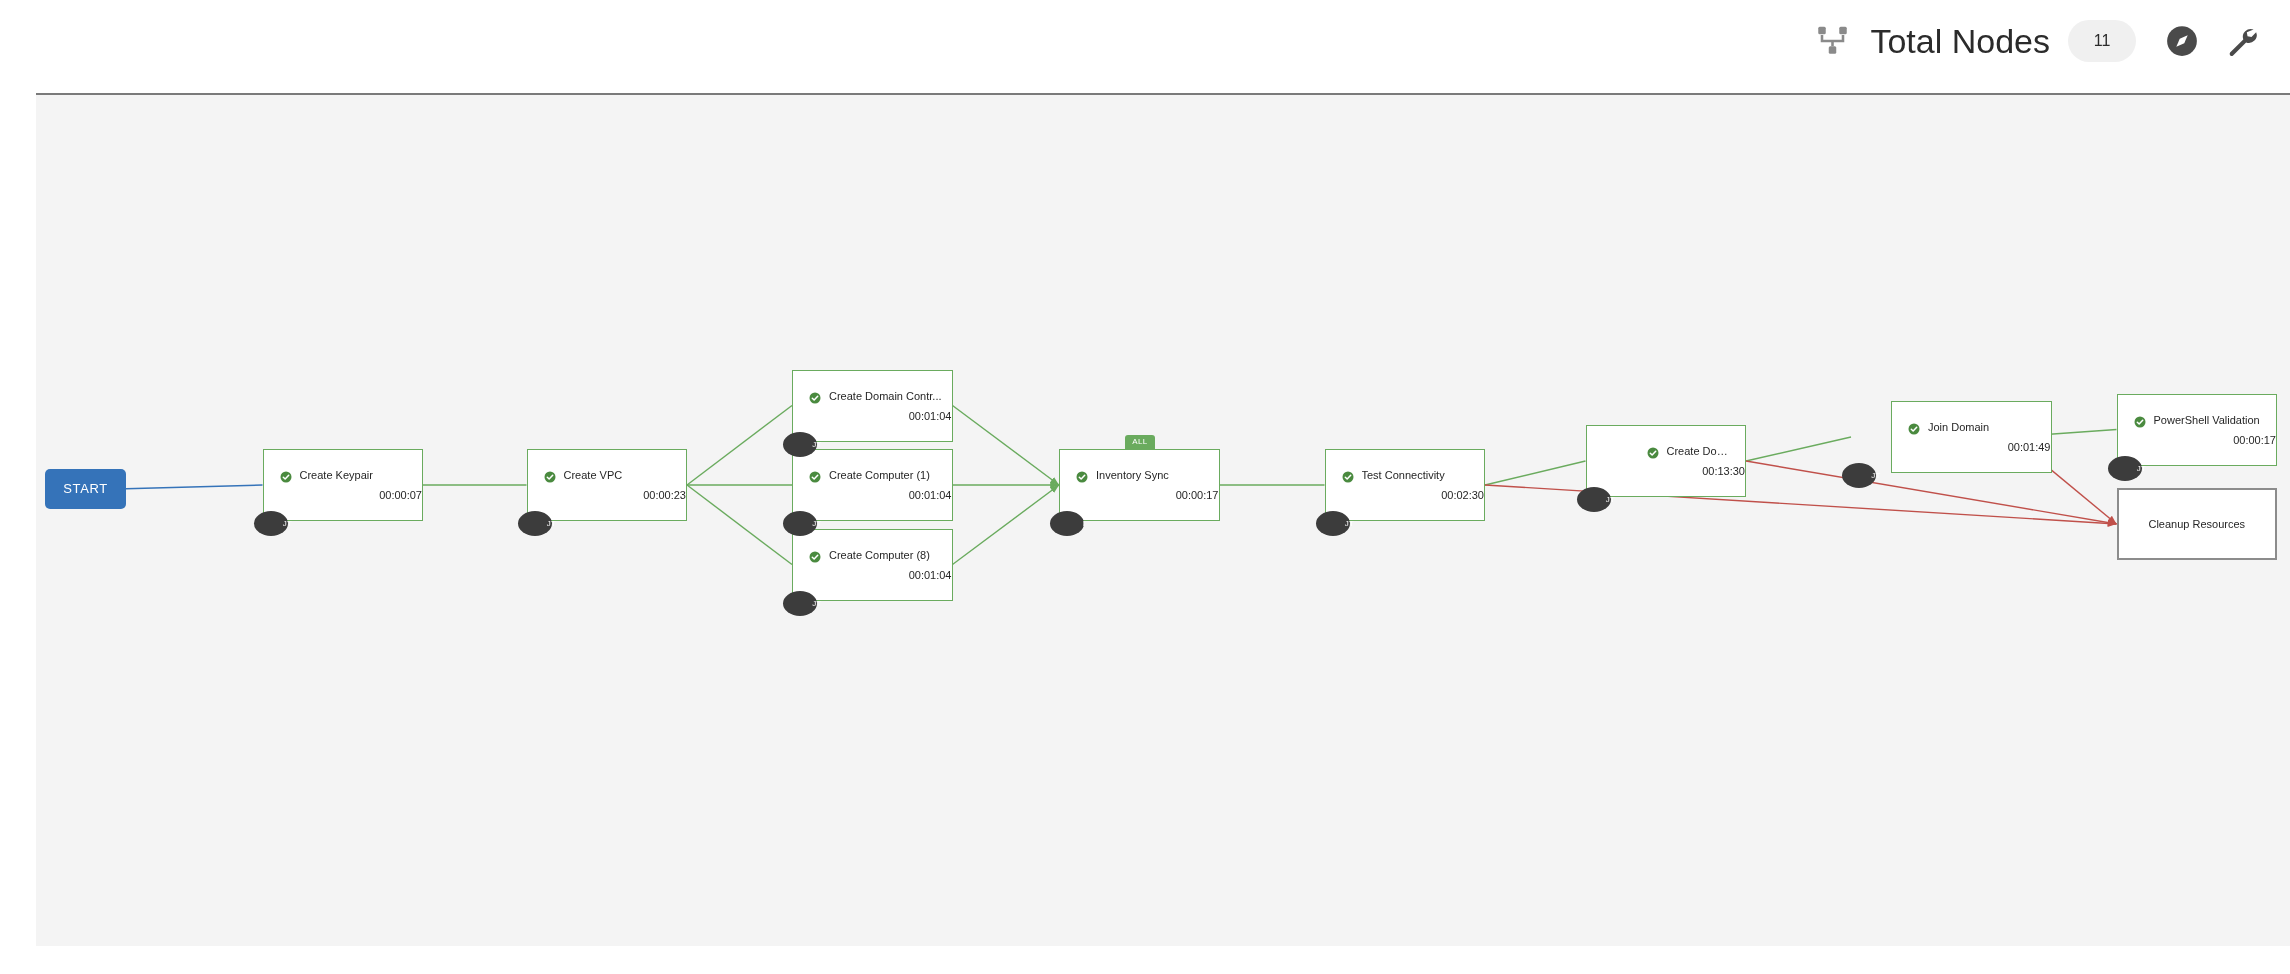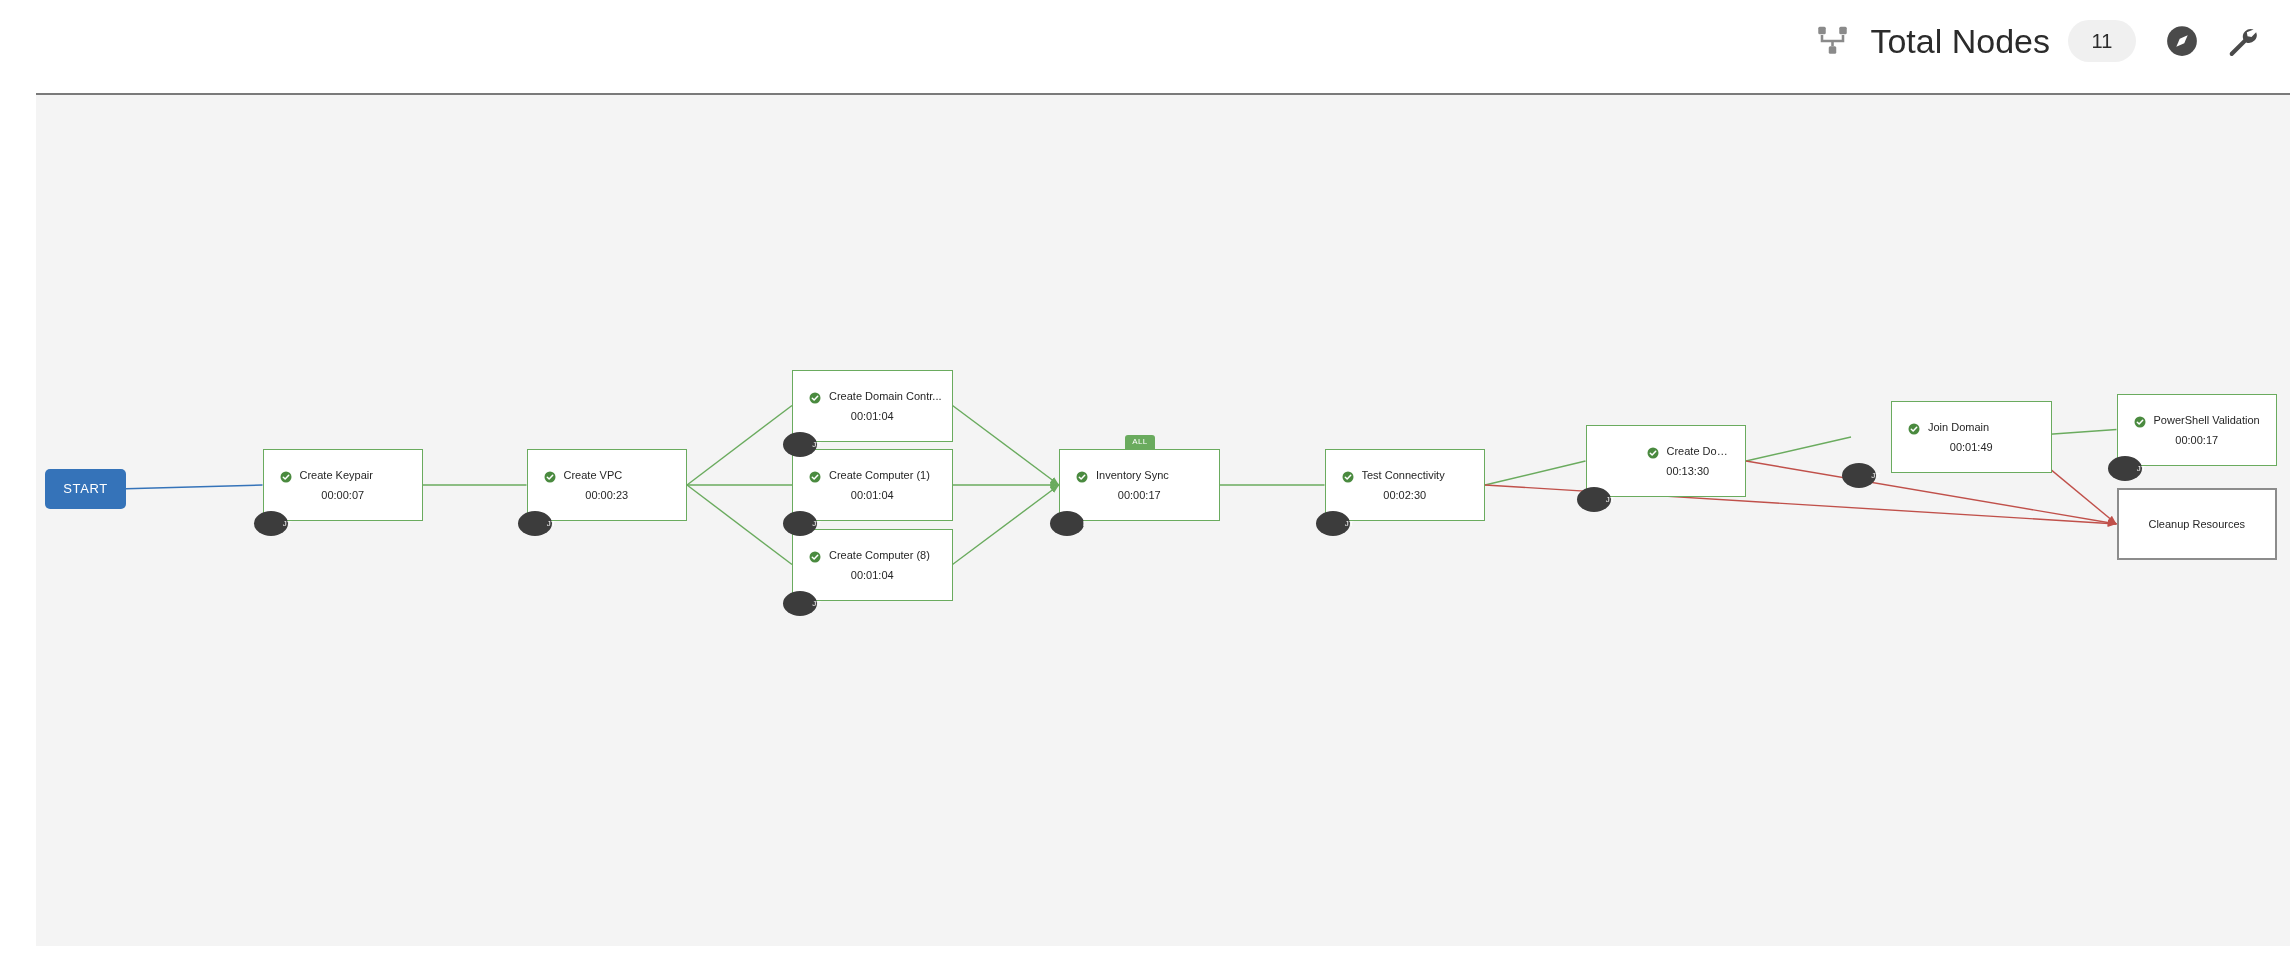--- a/index.html
+++ b/index.html
@@ -69,21 +69,21 @@
     margin-right: 18px;
   }
   .nodes-count {
     background: #f0f0f0;
     border-radius: 22px;
     min-width: 68px;
     height: 42px;
     display: flex;
     align-items: center;
     justify-content: center;
-    font-size: 20px;
+    font-size: 16px;
     color: #2b2b2b;
     margin-right: 24px;
   }
   .icon-btn {
     width: 44px; height: 44px;
     display: flex;
     align-items: center;
     justify-content: center;
     margin-right: 16px;
     cursor: pointer;
@@ -111,21 +111,21 @@
     width: 2254px; height: 851px;
   }
 
   
   .node {
     position: absolute;
     background: #ffffff;
     border: 1px solid #6aab5e;
     display: flex;
     flex-direction: column;
-    align-items: center;
+    align-items: flex-end;
     justify-content: center;
     cursor: pointer;
   }
   .node.pending { border: 2px solid #8c8c8c; }
   .node-title-row {
     display: flex;
     align-items: center;
     gap: 8px;
     width: 100%;
     padding: 0 10px;

